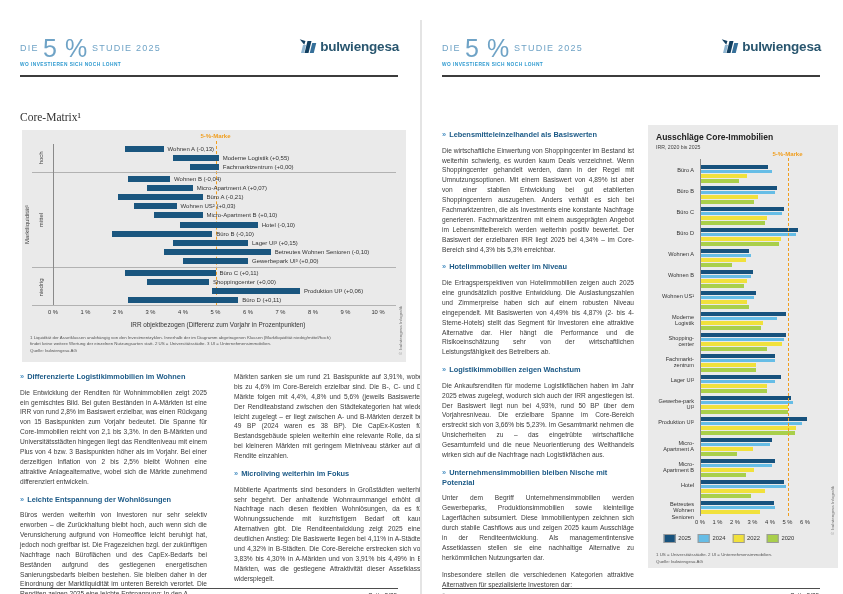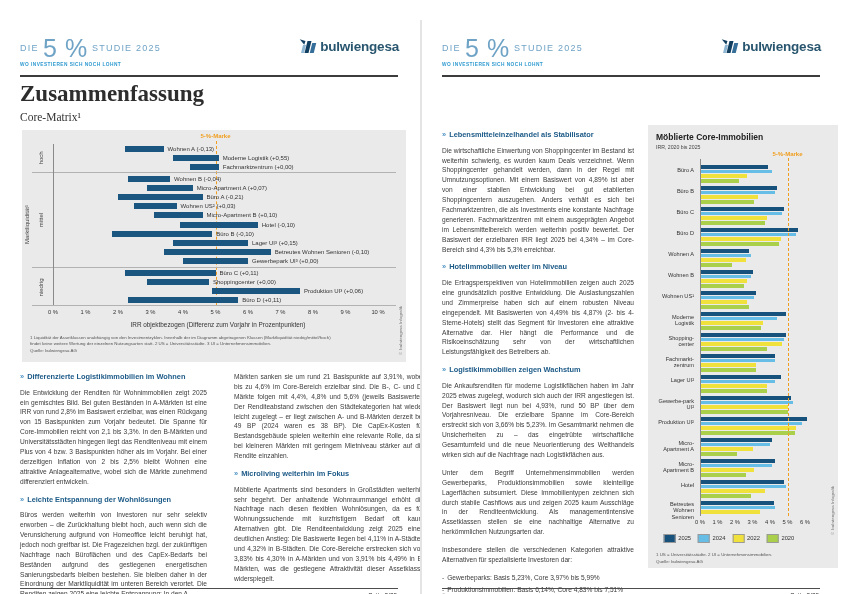--- a/index.html
+++ b/index.html
@@ -83,21 +83,20 @@
       <span class="logo-mark">
           <span class="lswoosh"></span>
           <span class="lb lb1"></span>
           <span class="lb lb2"></span>
           <span class="lb lb3"></span>
         </span>
       <span class="logo-text">bulwiengesa</span>
     </div>
     <div class="top-rule"></div>
 
-    <div class="doc-title">Zusammenfassung</div>
     <div class="doc-subtitle">Core-Matrix¹</div>
 
     <div class="chart-panel" id="core-matrix-chart">
         <div class="marker-label" style="left: 193.5px; top: 3px;">5-%-Marke</div>
         <div class="marker-line" style="left: 193.5px; top: 11px; height: 164px;"></div>
         <div class="bar" style="left: 102.5px; top: 15.5588px; width: 39px;"></div>
         <div class="bar-label" style="left: 145.5px; top: 15.5588px;">Wohnen A (-0,13)</div>
         <div class="bar" style="left: 151.25px; top: 24.6765px; width: 45.5px;"></div>
         <div class="bar-label" style="left: 200.75px; top: 24.6765px;">Moderne Logistik (+0,55)</div>
         <div class="bar" style="left: 167.5px; top: 33.7941px; width: 29.25px;"></div>
@@ -183,43 +182,44 @@
           <span class="lswoosh"></span>
           <span class="lb lb1"></span>
           <span class="lb lb2"></span>
           <span class="lb lb3"></span>
         </span>
       <span class="logo-text">bulwiengesa</span>
     </div>
     <div class="top-rule"></div>
 
     <div class="col" id="r-col1">
-      <div class="h-sec"><span class="mk">»</span><span>Lebensmitteleinzelhandel als Stabilisator</span></div>
+      <div class="h-sec"><span class="mk">»</span><span>Lebensmitteleinzelhandel als Basiswerten</span></div>
       <p>Die wirtschaftliche Einwertung von Shoppingcenter im Bestand ist weiterhin schwierig, es wurden kaum Deals verzeichnet. Wenn Shoppingcenter gehandelt werden, dann in der Regel mit Umnutzungsoptionen. Mit einem Basiswert von 4,89% ist aber von einer stabilen Entwicklung bei gut etablierten Shoppingcentern auszugehen. Anders verhält es sich bei Fachmarktzentren, die als Investments eine konstante Nachfrage generieren. Fachmarktzentren mit einem ausgeprägten Angebot im Lebensmittelbereich werden weiterhin positiv bewertet. Der Basiswert der erzielbaren IRR liegt 2025 bei 4,34% – im Core-Bereich sind 4,3% bis 5,3% erreichbar.</p>
       <div class="h-sec"><span class="mk">»</span><span>Hotelimmobilien weiter im Niveau</span></div>
       <p>Die Ertragsperspektiven von Hotelimmobilien zeigen auch 2025 eine grundsätzlich positive Entwicklung. Die Auslastungszahlen und Zimmerpreise haben sich auf einem robusten Niveau eingependelt. Mit Basiswerten von 4,49% bis 4,87% (2- bis 4-Sterne-Hotels) stellt das Segment für Investoren eine attraktive Alternative dar. Hier hängt die Performance und die Risikoeinschätzung sehr von der wirtschaftlichen Leistungsfähigkeit des Betreibers ab.</p>
       <div class="h-sec"><span class="mk">»</span><span>Logistikimmobilien zeigen Wachstum</span></div>
       <p>Die Ankaufsrenditen für moderne Logistikflächen haben im Jahr 2025 etwas zugelegt, wodurch sich auch der IRR angestiegen ist. Der Basiswert liegt nun bei 4,93%, rund 50 BP über dem Vorjahresniveau. Die erzielbare Spanne im Core-Bereich erstreckt sich von 3,66% bis 5,23%. Im Gesamtmarkt nehmen die Unsicherheiten zu – das eingetrübte wirtschaftliche Gesamtumfeld und die neue Neuorientierung des Welthandels wirken sich auf die Nachfrage nach Logistikflächen aus.</p>
+      <div class="h-sec"><span class="mk">»</span><span>Unternehmensimmobilien bleiben Nische mit Potenzial</span></div>
       <p>Unter dem Begriff Unternehmensimmobilien werden Gewerbeparks, Produktionsimmobilien sowie kleinteilige Lagerflächen subsumiert. Diese Immobilientypen zeichnen sich durch stabile Cashflows aus und zeigen 2025 kaum Ausschläge in der Renditeentwicklung. Als managementintensive Assetklassen stellen sie eine nachhaltige Alternative zu herkömmlichen Nutzungsarten dar.</p>
       <p>Insbesondere stellen die verschiedenen Kategorien attraktive Alternativen für spezialisierte Investoren dar:</p>
       <div class="bullets">
         <div class="b-item">
             <span>-</span>
             <span>Gewerbeparks: Basis 5,23%, Core 3,97% bis 5,99%</span>
           </div>
         <div class="b-item">
             <span>-</span>
             <span>Produktionsimmobilien: Basis 6,14%, Core 4,83% bis 7,51%</span>
           </div>
 
       </div>
     </div>
 
     <div class="chart-panel" id="overview-chart">
-      <div class="ov-title">Möblierte Core-Immobilien</div>
+      <div class="ov-title">Ausschläge Core-Immobilien</div>
       <div class="ov-sub">IRR, 2020 bis 2025</div>
     <div class="hbar" style="left: 52px; top: 40px; width: 68.25px; background: rgb(23, 82, 125);"></div>
         <div class="hbar" style="left: 52px; top: 44.6px; width: 71.75px; background: rgb(102, 189, 230);"></div>
         <div class="hbar" style="left: 52px; top: 49.2px; width: 47.25px; background: rgb(241, 225, 60);"></div>
         <div class="hbar" style="left: 52px; top: 53.8px; width: 38.5px; background: rgb(169, 207, 75);"></div>
         <div class="cat-label" style="left: 6px; top: 41.8px; width: 40px;">Büro A</div>
         <div class="hbar" style="left: 52px; top: 61px; width: 77px; background: rgb(23, 82, 125);"></div>
         <div class="hbar" style="left: 52px; top: 65.6px; width: 75.25px; background: rgb(102, 189, 230);"></div>
         <div class="hbar" style="left: 52px; top: 70.2px; width: 57.75px; background: rgb(241, 225, 60);"></div>
         <div class="hbar" style="left: 52px; top: 74.8px; width: 54.25px; background: rgb(169, 207, 75);"></div>

